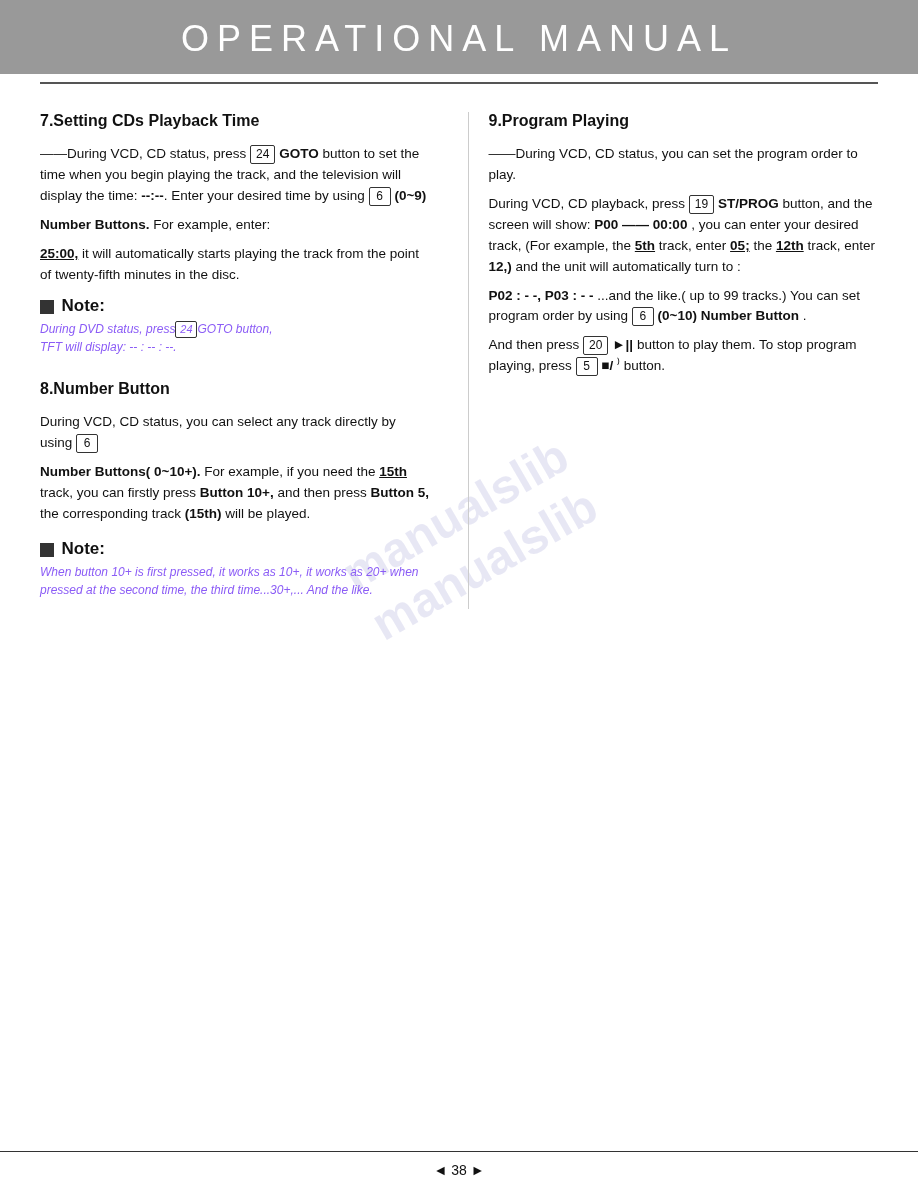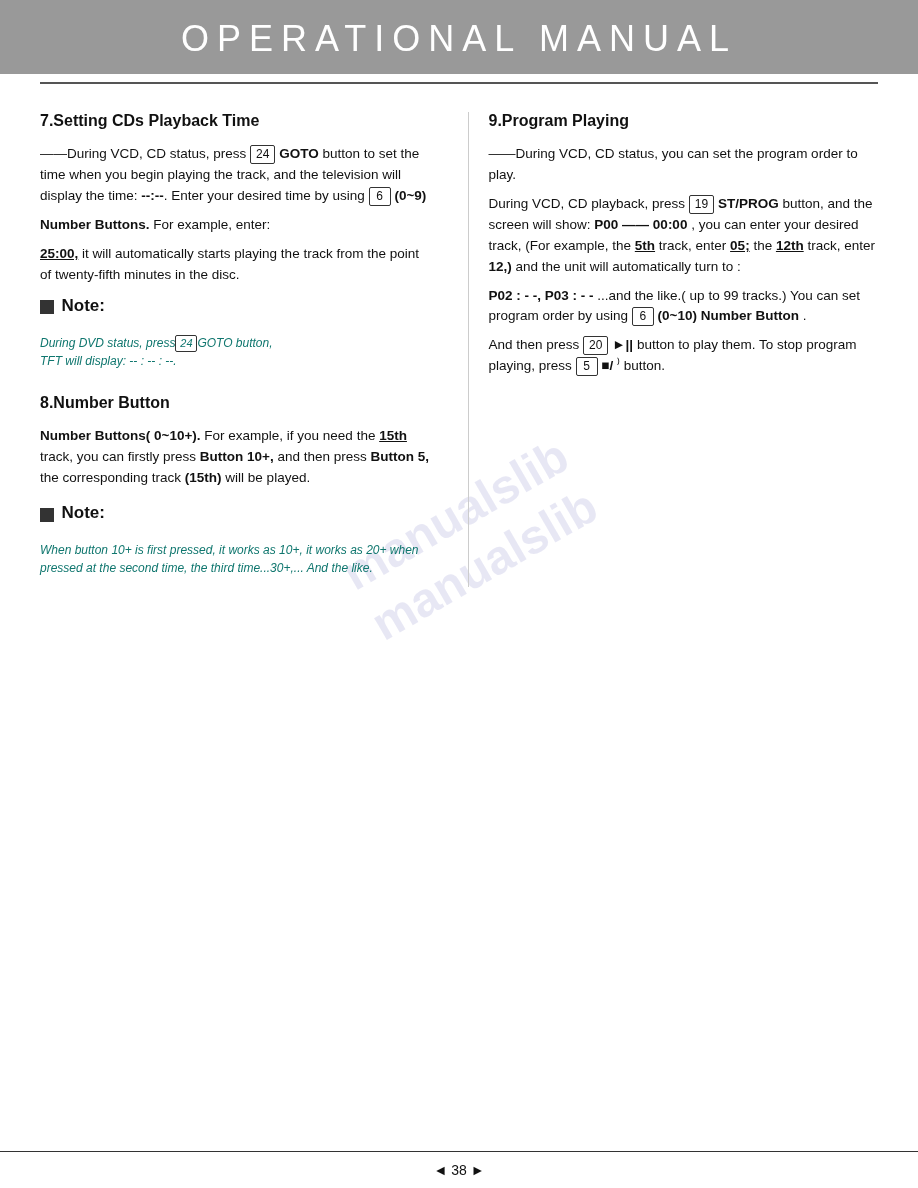--- a/index.html
+++ b/index.html
@@ -91,22 +91,22 @@
       margin-right: 4px;
     }
     .note-label {
       font-weight: bold;
       font-size: 17px;
     }
     .note-text {
       font-style: italic;
       font-size: 12px;
       line-height: 1.5;
-      color: #0f766e;
-      margin-top: 18px;
+      color: #8b5cf6;
+      margin-top: 4px;
     }
 
     
     .footer {
       position: absolute;
       bottom: 0;
       left: 0;
       right: 0;
       border-top: 1.5px solid #333;
       text-align: center;
@@ -182,20 +182,24 @@
         <div class="note-text">
           During DVD status, press<span class="inline-box" style="font-size:11px; padding:0 3px;"> 24 </span>GOTO button,<br>
           TFT will display:  -- : -- : --.
         </div>
       </div>
     </div>
 
     <div style="margin-top: 24px;">
       <div class="section-title">8.Number Button</div>
 
+      <p>
+        During VCD, CD status, you can se­lect any track directly by using
+        <span class="inline-box">6</span>
+      </p>
       <p>
         <span class="bold">Number Buttons( 0~10+).</span>
         <span> For ex­ample, if you need the </span>
         <span class="bold underline">15th</span>
         <span> track, you can firstly press </span>
         <span class="bold">Button 10+,</span>
         <span> and then press </span>
         <span class="bold">Button 5,</span>
         <span> the corresponding track </span>
         <span class="bold">(15th)</span>

